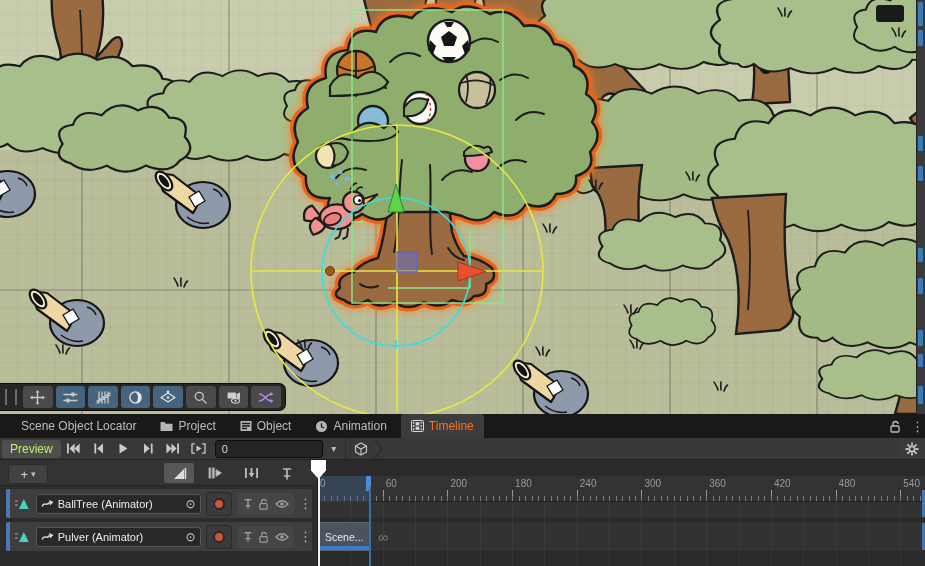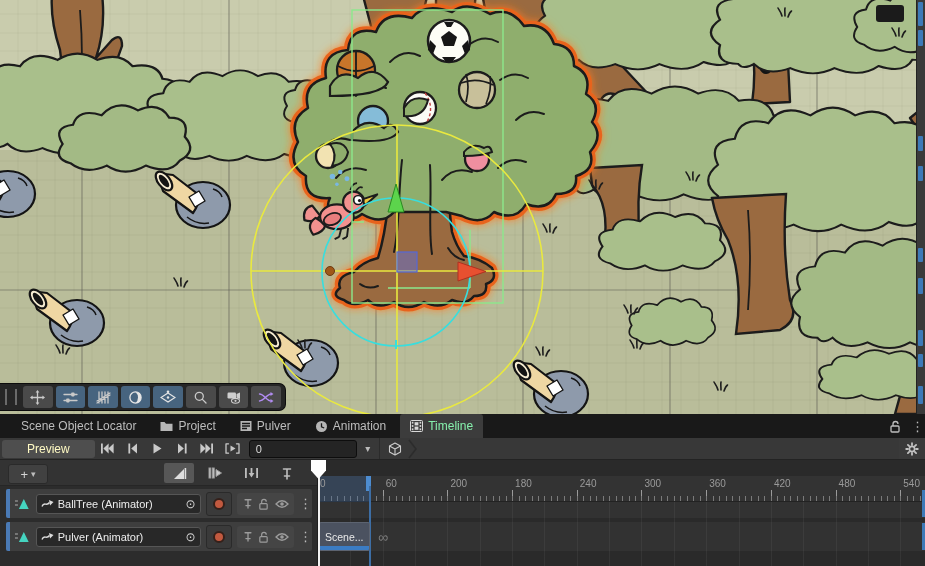--- a/index.html
+++ b/index.html
@@ -13,27 +13,27 @@
   
   .scene-toolbar{position:absolute;left:0;top:383px;height:28px;width:286px;background:#262626;
       border:1px solid #0c0c0c;border-left:none;border-radius:0 7px 7px 0;display:flex;align-items:center;gap:3px;padding:0 4px 0 2px;box-sizing:border-box;}
   .grip{width:8px;height:16px;border-left:2px solid #6a6a6a;border-right:2px solid #6a6a6a;margin:0 3px;}
   .tool-btn{width:30px;height:22px;border-radius:3px;background:#4a4a4a;display:flex;align-items:center;justify-content:center;}
   .tool-btn.active{background:#47647f;}
   .tool-btn svg{display:block}
   
   .tabbar{position:absolute;left:0;top:414px;width:925px;height:24px;background:#191919;display:flex;align-items:stretch;font-size:12px;padding-left:7px;}
   .tab{display:flex;align-items:center;gap:5px;padding:0 10px;margin-left:4px;color:#bdbdbd;white-space:nowrap;}
-  .tab.active{background:#3c3c3c;color:#86efac;border-radius:3px 3px 0 0;}
+  .tab.active{background:#3c3c3c;color:#f97316;border-radius:3px 3px 0 0;}
   .tabbar-right{margin-left:auto;display:flex;align-items:center;gap:10px;padding-right:8px;color:#bdbdbd;}
   .kebab{font-size:13px;color:#bdbdbd;line-height:1;}
   
   .tl-toolbar{position:absolute;left:0;top:438px;width:925px;height:22px;background:#383838;border-bottom:1px solid #232323;
       display:flex;align-items:center;font-size:12px;box-sizing:border-box;}
-  .preview-btn{height:18px;margin-left:2px;padding:0 25px;background:#4e4e4e;border-radius:3px;display:flex;align-items:center;color:#fef9c3;}
+  .preview-btn{height:18px;margin-left:2px;padding:0 8px;background:#4e4e4e;border-radius:3px;display:flex;align-items:center;color:#bef264;}
   .tr-btn{width:25px;height:20px;display:flex;align-items:center;justify-content:center;}
   .frame-field{width:100px;height:16px;margin-left:4px;background:#242424;border:1px solid #0d0d0d;border-radius:3px;
       display:flex;align-items:center;padding-left:6px;color:#dadada;font-size:11px;}
   .dd-arrow{width:22px;text-align:center;color:#bbb;font-size:10px;}
   .crumb-strip{flex:1;height:100%;display:flex;align-items:center;border-left:1px solid #2b2b2b;padding-left:8px;gap:6px;min-width:0;}
   .crumb-label{color:#d8d8d8;white-space:nowrap;}
   .gear-btn{width:26px;height:100%;display:flex;align-items:center;justify-content:center;background:#3a3a3a;}
   
   .tl-body{position:absolute;left:0;top:460px;width:925px;height:106px;background:#2a2a2a;}
   .track-panel{position:absolute;left:0;top:0;width:318px;height:106px;background:#2c2c2c;border-right:1px solid #1e1e1e;box-sizing:border-box;}
@@ -389,21 +389,21 @@
         </svg>
       <span>Project</span>
     </span>
     <span class="tab">
       <svg width="12" height="12" viewBox="0 0 12 12">
           <rect x="0.5" y="1" width="11" height="10" fill="#b5b5b5"></rect>
           <g stroke="#191919" stroke-width="1.3">
             <path d="M2,3.5 h8 M2,6 h8 M2,8.5 h5"></path>
           </g>
         </svg>
-      <span>Pulver</span>
+      <span>Object</span>
     </span>
     <span class="tab">
       <svg width="13" height="13" viewBox="0 0 13 13">
           <circle cx="6.5" cy="6.5" r="5.5" fill="#b5b5b5"></circle>
           <path d="M6.5,3.2 V6.8 L9.2,8" stroke="#191919" stroke-width="1.3" fill="none"></path>
         </svg>
       <span>Animation</span>
     </span>
     <span class="tab active">
       <svg width="13" height="12" viewBox="0 0 13 12">

